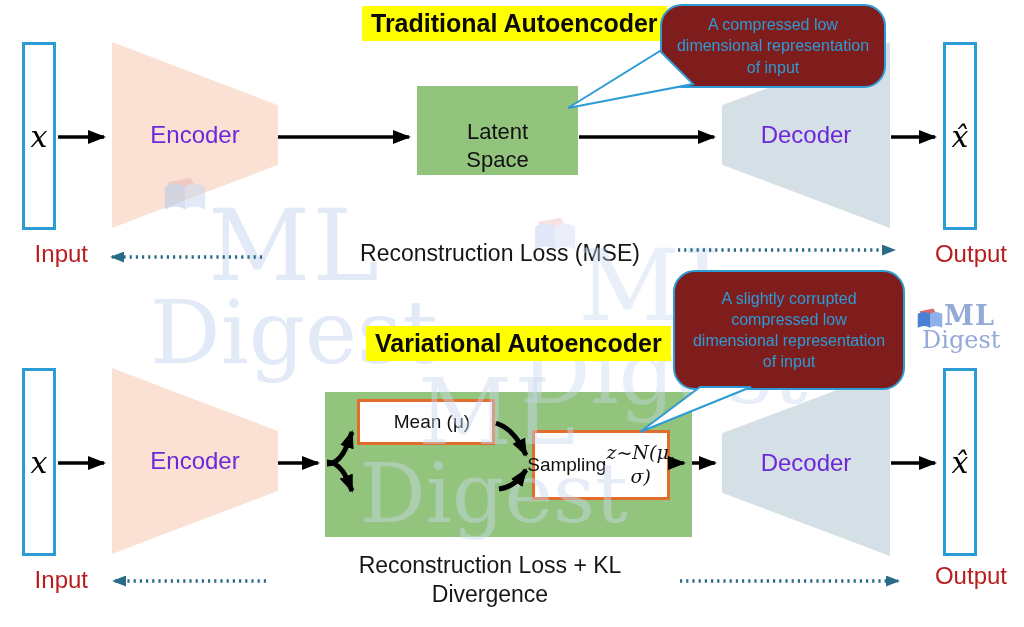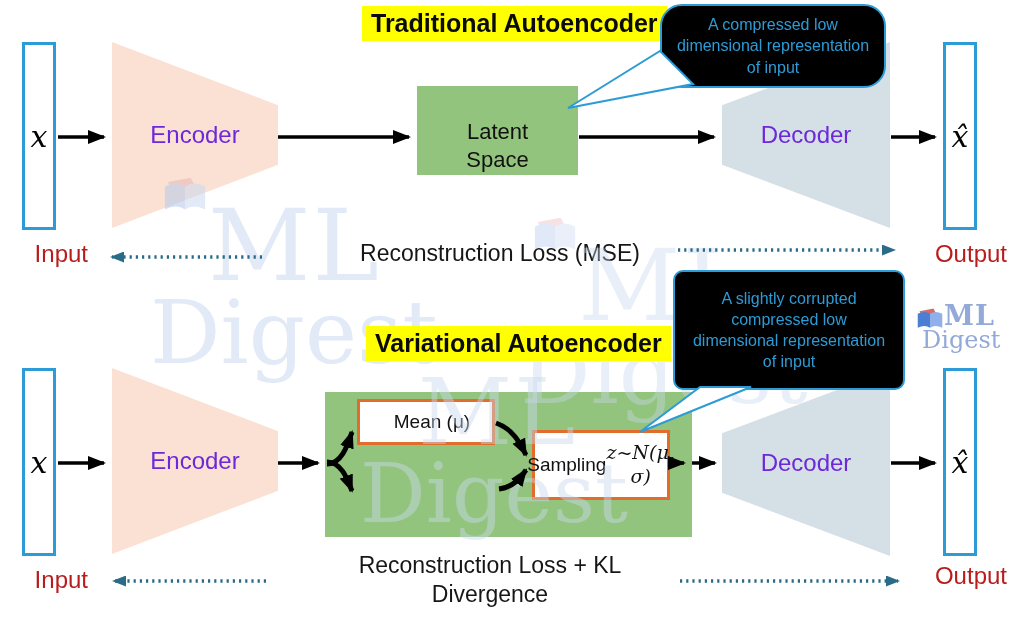--- a/index.html
+++ b/index.html
@@ -23,21 +23,21 @@
   .latent span{width:92px;text-align:center;font-size:22px;line-height:1.3;}
   .greenbox{position:absolute;left:325px;top:392px;width:367px;height:145px;background:#93C47D;z-index:2;}
   .obox{position:absolute;background:#fff;border:3px solid #E06D2C;display:flex;align-items:center;
         justify-content:center;z-index:4;box-sizing:border-box;font-size:19px;text-align:center;}
   .obox.col{line-height:1.25;}
   .formula{font-family:"DejaVu Serif",serif;font-style:italic;font-size:19px;}
   .side-label{position:absolute;font-size:24px;text-align:right;z-index:3;color:#b91c1c;}
   .loss{position:absolute;font-size:23px;text-align:center;z-index:3;line-height:1.25;color:#161616;}
   .hl-title{position:absolute;z-index:6;}
   .hl-title span{display:inline-block;background:#FFFF00;font-size:25px;font-weight:700;padding:3px 9px;color:#0b0b0b;}
-  .callout{position:absolute;border:2.5px solid #2D9BD5;border-radius:22px;background:#000000;color:#2D9BD5;
+  .callout{position:absolute;border:2.5px solid #2D9BD5;border-radius:22px;background:#7f1d1d;color:#2D9BD5;
            font-size:16px;font-weight:500;line-height:1.32;display:flex;align-items:center;justify-content:flex-start;
            text-align:center;padding:6px 12px;box-sizing:border-box;z-index:6;}
   .logo{position:absolute;left:916px;top:300px;z-index:6;font-family:"DejaVu Serif",serif;color:#93A9D7;}
   .logo .row{display:flex;align-items:flex-end;}
   .logo .ml{font-size:27px;font-weight:700;letter-spacing:1px;}
   .logo .digest{font-size:24px;margin-top:-5px;margin-left:6px;}
 
   .arrow-layer{position:absolute;left:0;top:0;z-index:10;pointer-events:none;}
 </style>
 </head>
@@ -97,21 +97,21 @@
     <span class="xsym">x̂</span>
   </div>
   <div class="side-label" style="left:912px;top:240px;width:95px;">Output</div>
 
   <div class="loss" style="left:320px;top:239px;width:360px;">Reconstruction Loss (MSE)</div>
 
   <div class="hl-title" style="left:366px;top:326px;">
     <span>Variational Autoencoder</span>
   </div>
 
-  <div class="callout" style="left:673px;top:270px;width:232px;height:120px;border-radius:10px;">
+  <div class="callout" style="left:673px;top:270px;width:232px;height:120px;">
     <span>A slightly corrupted compressed low dimensional representation of input</span>
   </div>
 
   <div class="logo">
     <div class="row">
       <svg width="28" height="24" viewBox="0 0 32 26">
         <path d="M4 4 L20 1 L23 7 L7 10 Z" fill="#d96a6a"></path>
         <path d="M2,7 Q10,3 16,7 L16,23 Q10,19 2,23 Z" fill="#4a7fd4"></path>
         <path d="M30,7 Q22,3 16,7 L16,23 Q22,19 30,23 Z" fill="#8fb0ea"></path>
       </svg>

